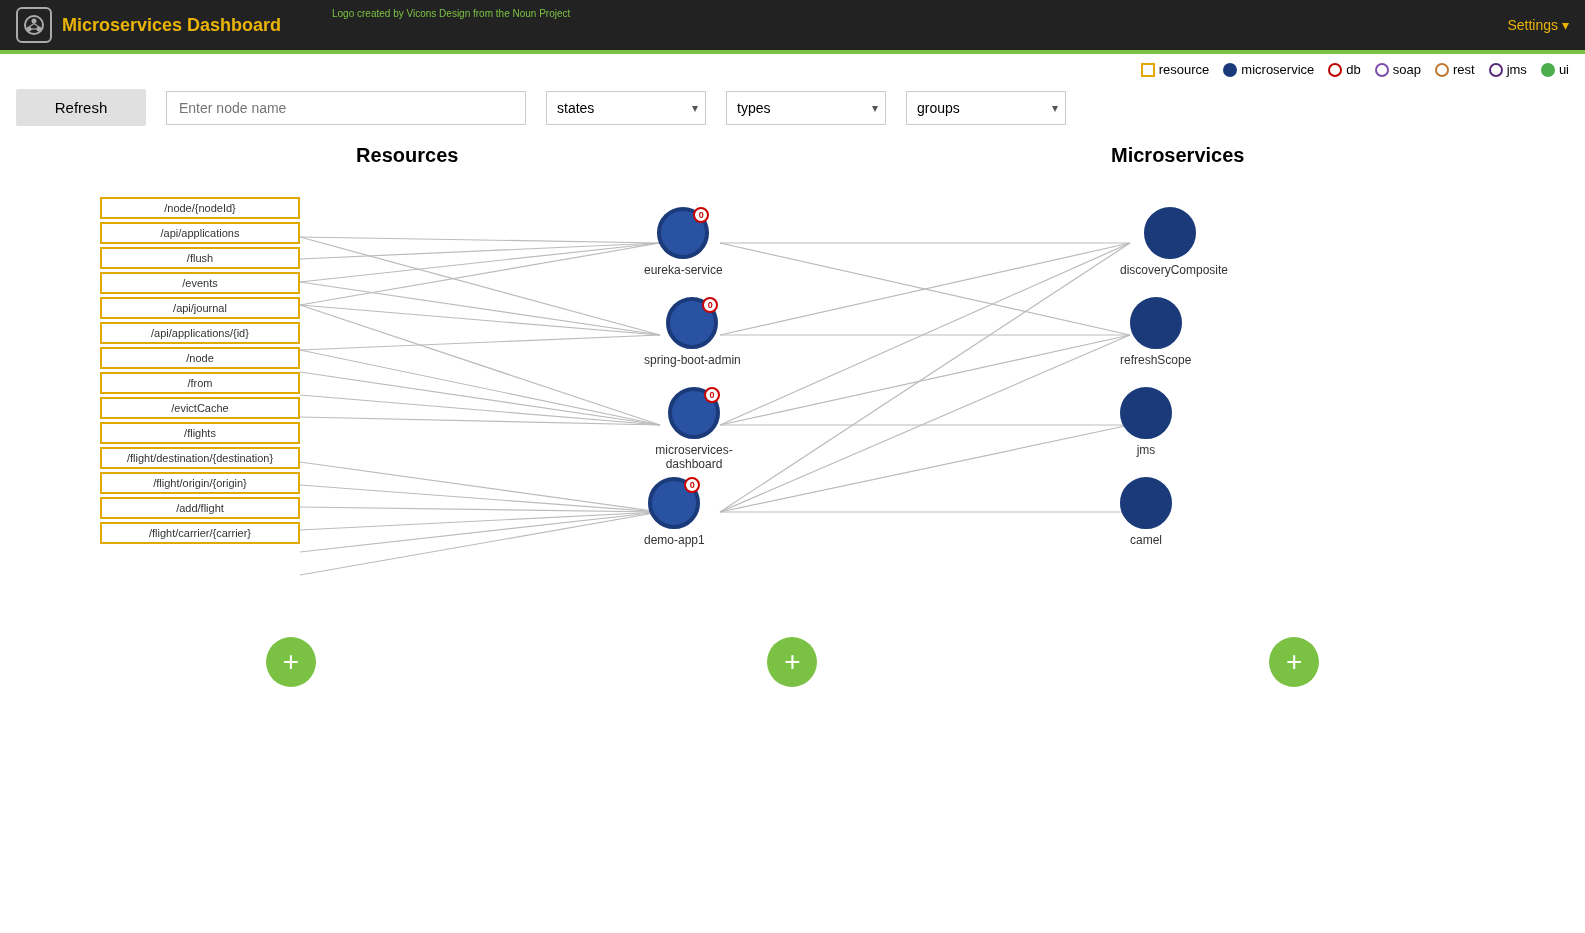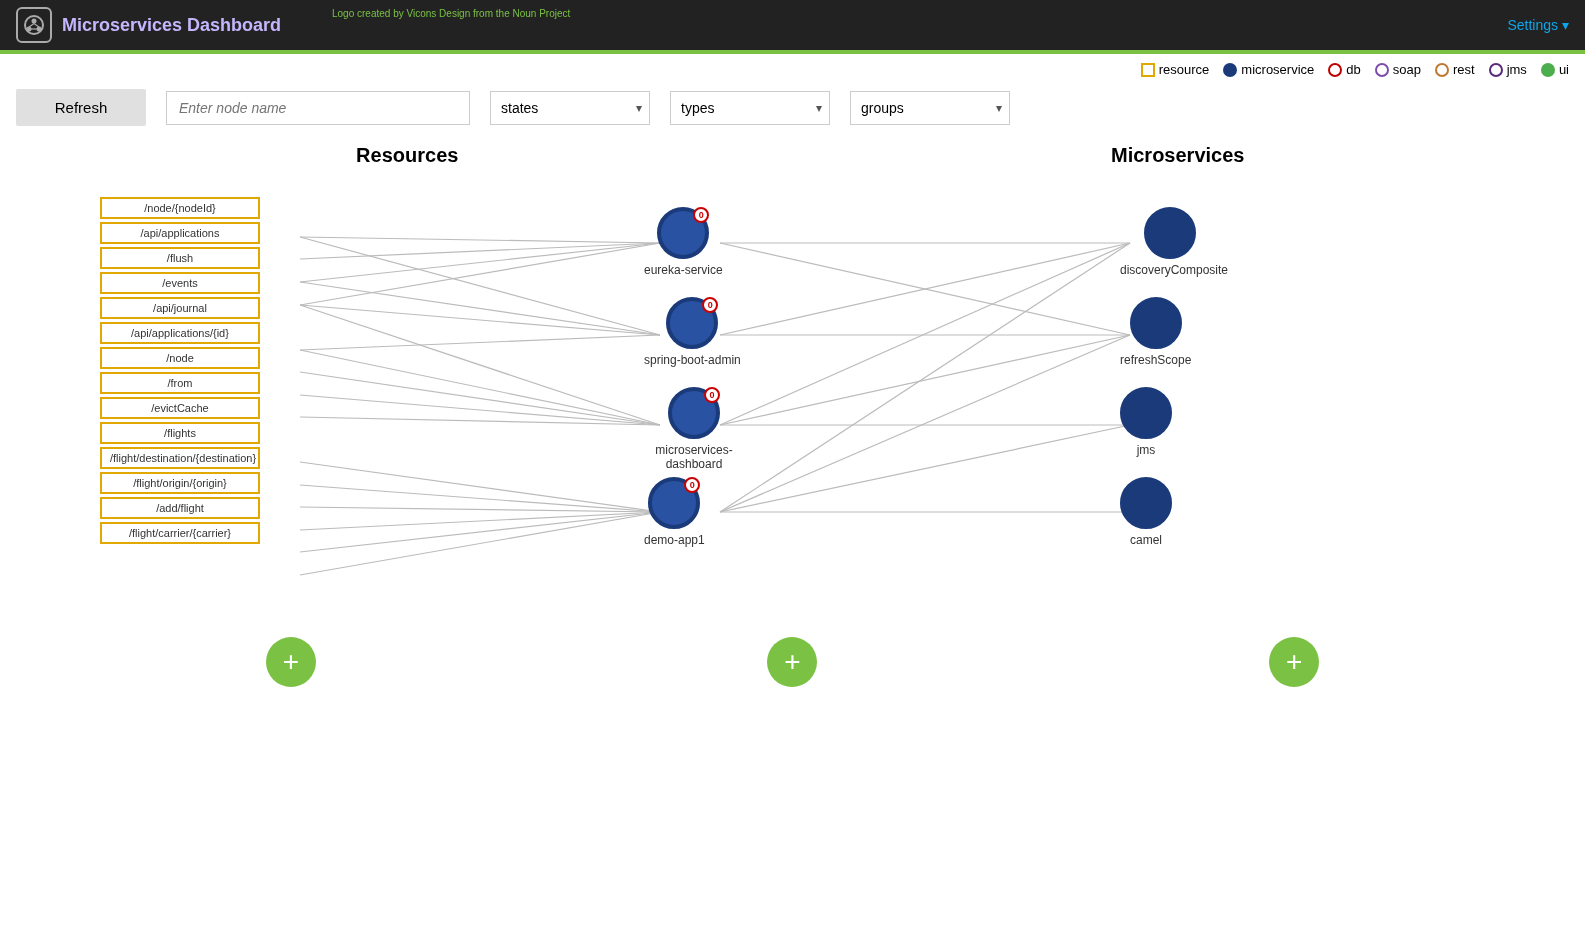--- a/index.html
+++ b/index.html
@@ -21,32 +21,32 @@
       border: 2px solid #aaa;
       border-radius: 6px;
       display: flex;
       align-items: center;
       justify-content: center;
       margin-right: 10px;
     }
     .header-title {
       font-size: 18px;
       font-weight: bold;
-      color: #c4b5fd;
+      color: #eab308;
     }
     .header-subtitle {
       position: absolute;
       left: 332px;
       top: 8px;
       font-size: 10px;
       color: #7bc144;
     }
     .header-settings {
       margin-left: auto;
-      color: #0ea5e9;
+      color: #eab308;
       font-size: 14px;
       cursor: pointer;
       display: flex;
       align-items: center;
       gap: 4px;
     }
     .green-bar {
       height: 4px;
       background: #7bc144;
       width: 100%;
@@ -93,23 +93,22 @@
       padding: 10px 28px;
       font-size: 15px;
       cursor: pointer;
       border-radius: 2px;
       min-width: 130px;
     }
     .search-input {
       border: 1px solid #ccc;
       padding: 8px 12px;
       font-size: 14px;
-      width: 304px;
+      width: 360px;
       outline: none;
-      font-style: italic;
     }
     .dropdown-select {
       border: 1px solid #ccc;
       padding: 8px 28px 8px 10px;
       font-size: 14px;
       background: #fff;
       appearance: none;
       -webkit-appearance: none;
       cursor: pointer;
       min-width: 160px;
@@ -171,21 +170,21 @@
       display: flex;
       flex-direction: column;
       gap: 3px;
     }
     .resource-box {
       border: 2px solid #e0a800;
       background: #fff;
       padding: 3px 8px;
       font-size: 11px;
       text-align: center;
-      width: 160px;
+      width: 200px;
       color: #333;
     }
 
     
     .microservice-node {
       position: absolute;
       display: flex;
       flex-direction: column;
       align-items: center;
     }

